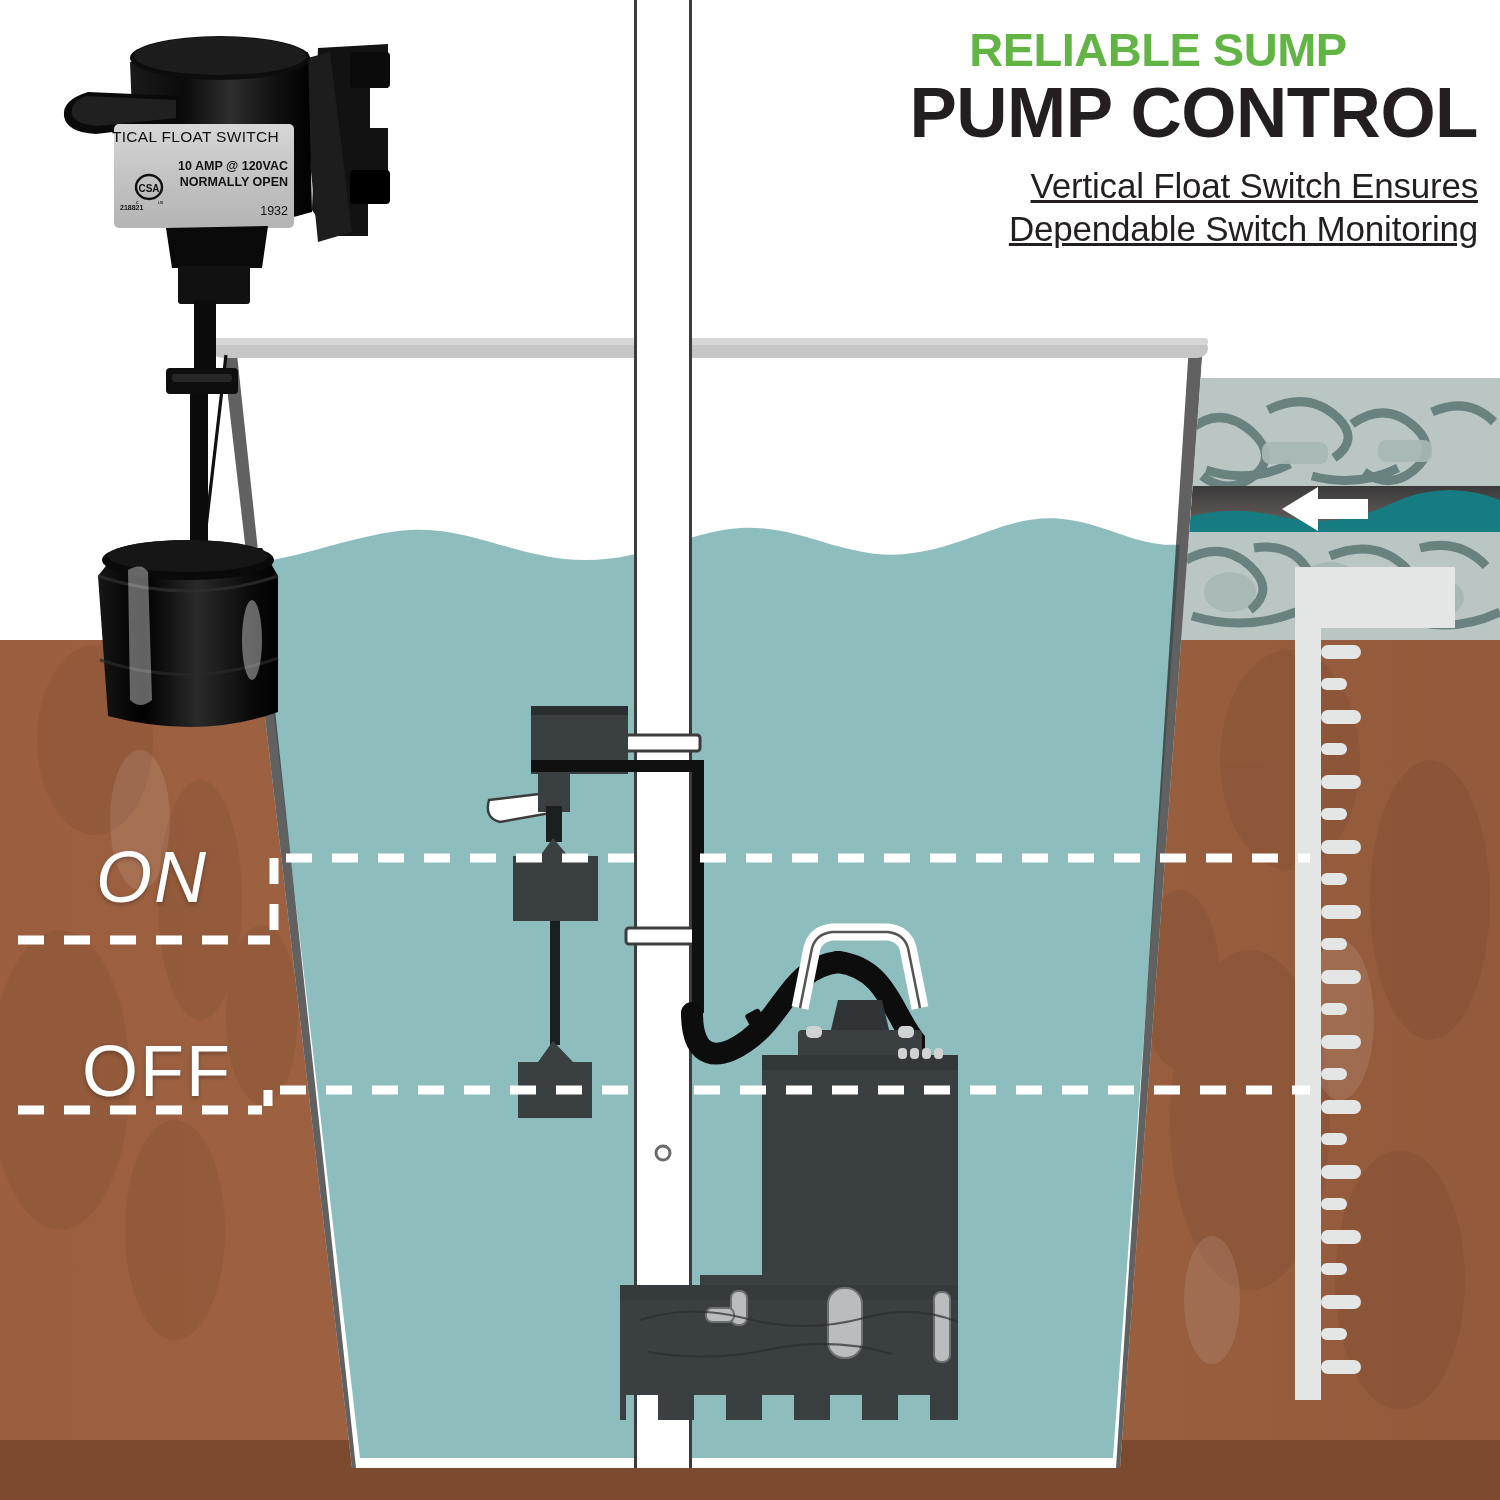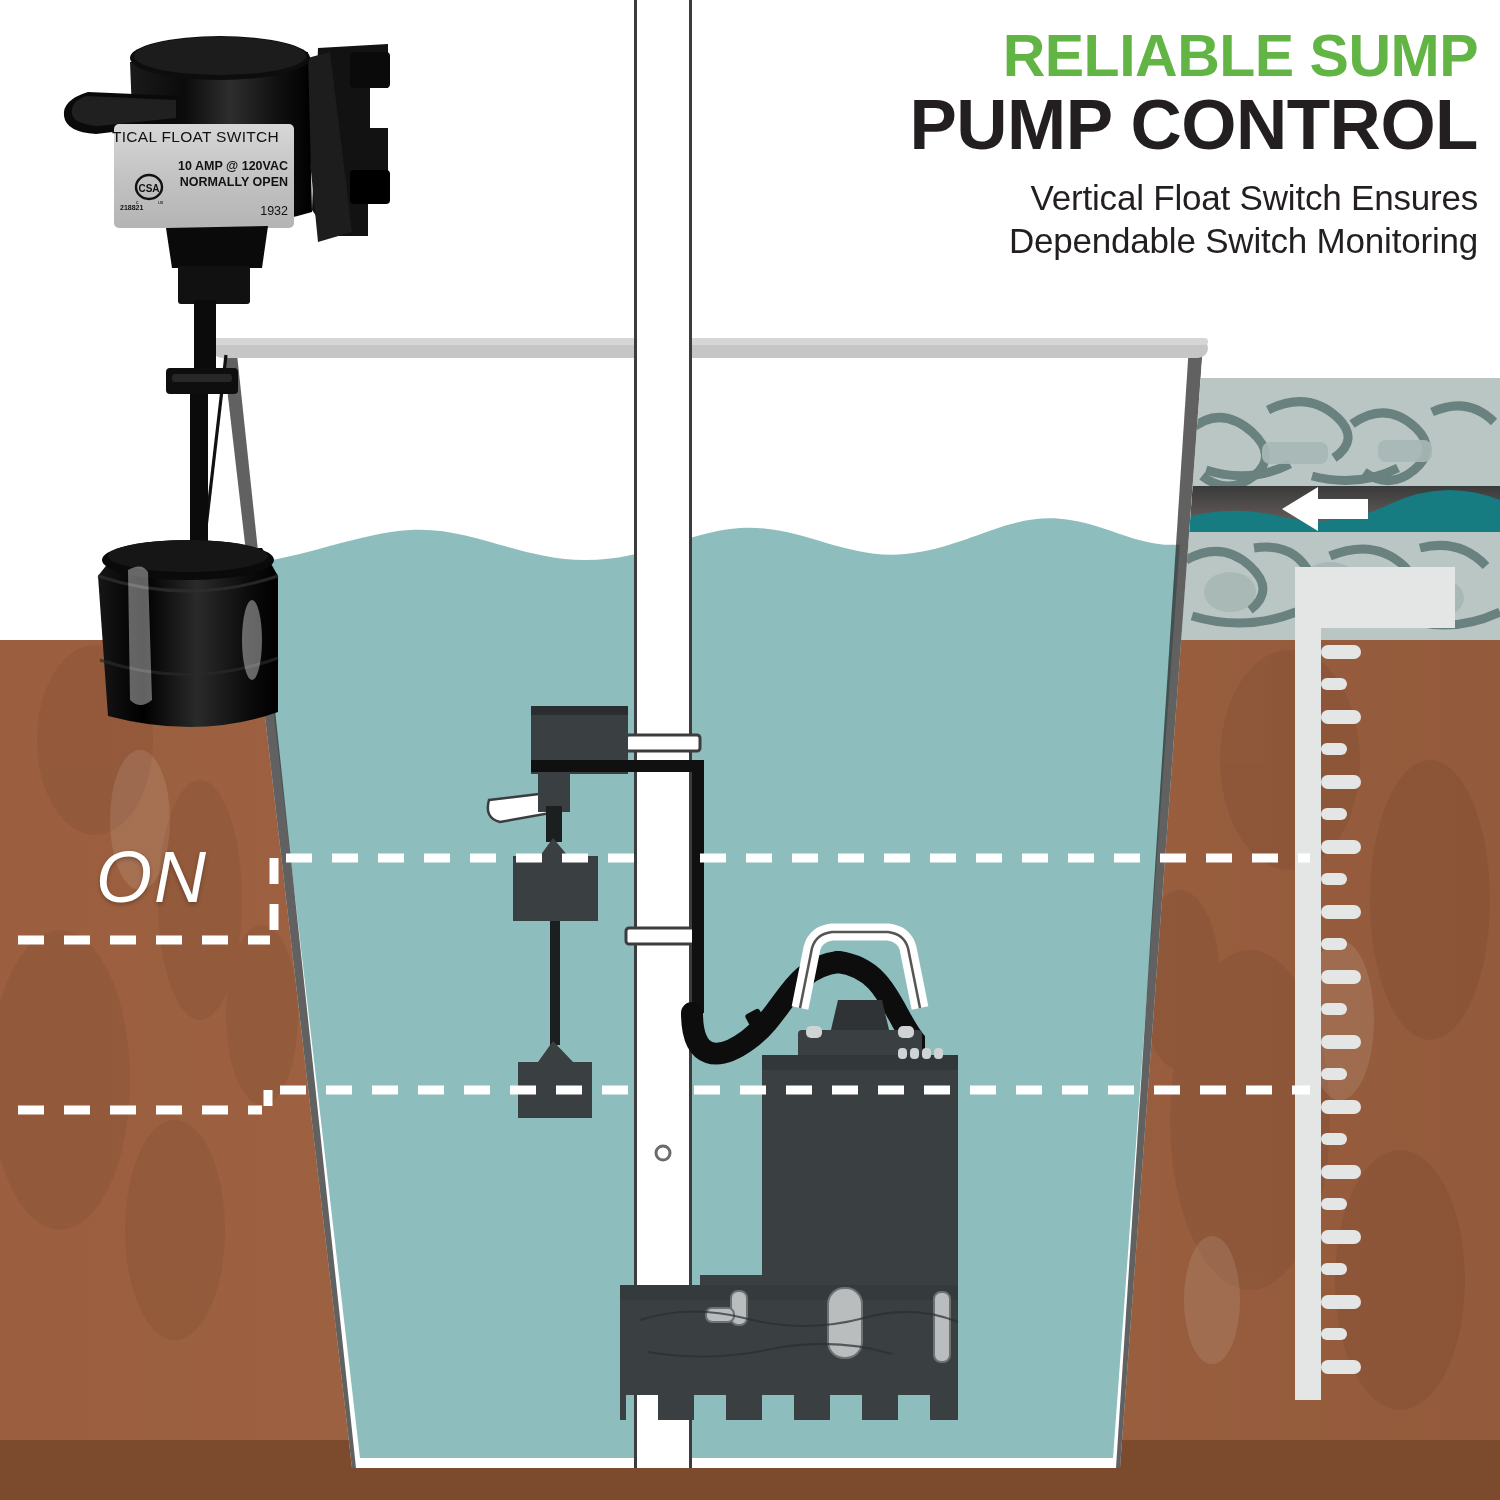--- a/index.html
+++ b/index.html
@@ -3,27 +3,27 @@
 <meta charset="utf-8">
 <style>
   html,body{margin:0;padding:0;background:#fff;}
   body{width:1500px;height:1500px;position:relative;overflow:hidden;
        font-family:"Liberation Sans",sans-serif;}
   .stage{position:absolute;inset:0;width:1500px;height:1500px;}
   svg.scene{position:absolute;left:0;top:0;width:1500px;height:1500px;display:block;}
 
   
   .headline{position:absolute;right:22px;top:26px;width:640px;text-align:right;}
-  .hl-1{font-size:59px;font-weight:bold;letter-spacing:-0.5px;line-height:1.02;
-        color:#62b544;white-space:nowrap;}
+  .hl-1{font-size:47px;font-weight:bold;letter-spacing:-0.5px;line-height:1.02;
+        color:#62b544;white-space:nowrap;text-align:center;}
   .hl-2{font-size:71px;font-weight:bold;letter-spacing:-0.5px;line-height:1.04;
         color:#231f20;white-space:nowrap;margin-top:2px;}
   .sub{margin-top:14px;font-size:35px;line-height:1.23;color:#231f20;
        font-weight:300;letter-spacing:-0.2px;}
-  .sub div{white-space:nowrap;}
+  .sub div{white-space:nowrap;text-decoration:underline;}
 
   
   .lvl{position:absolute;color:#ffffff;font-size:72px;font-weight:400;
        letter-spacing:2px;text-shadow:0 2px 4px rgba(0,0,0,.28);}
   .lvl-on{left:96px;top:836px;font-style:italic;}
   .lvl-off{left:82px;top:1030px;}
 
   
   .swlabel{position:absolute;left:120px;top:128px;width:172px;
            font-family:"Liberation Sans",sans-serif;color:#111;}
@@ -360,14 +360,15 @@
   <div class="headline">
     <div class="hl-1">RELIABLE SUMP</div>
     <div class="hl-2">PUMP CONTROL</div>
     <div class="sub">
       <div>Vertical Float Switch Ensures</div>
       <div>Dependable Switch Monitoring</div>
     </div>
   </div>
 
   <div class="lvl lvl-on">ON</div>
+  <div class="lvl lvl-off">OFF</div>
 
 </div>
 
 </body></html>

